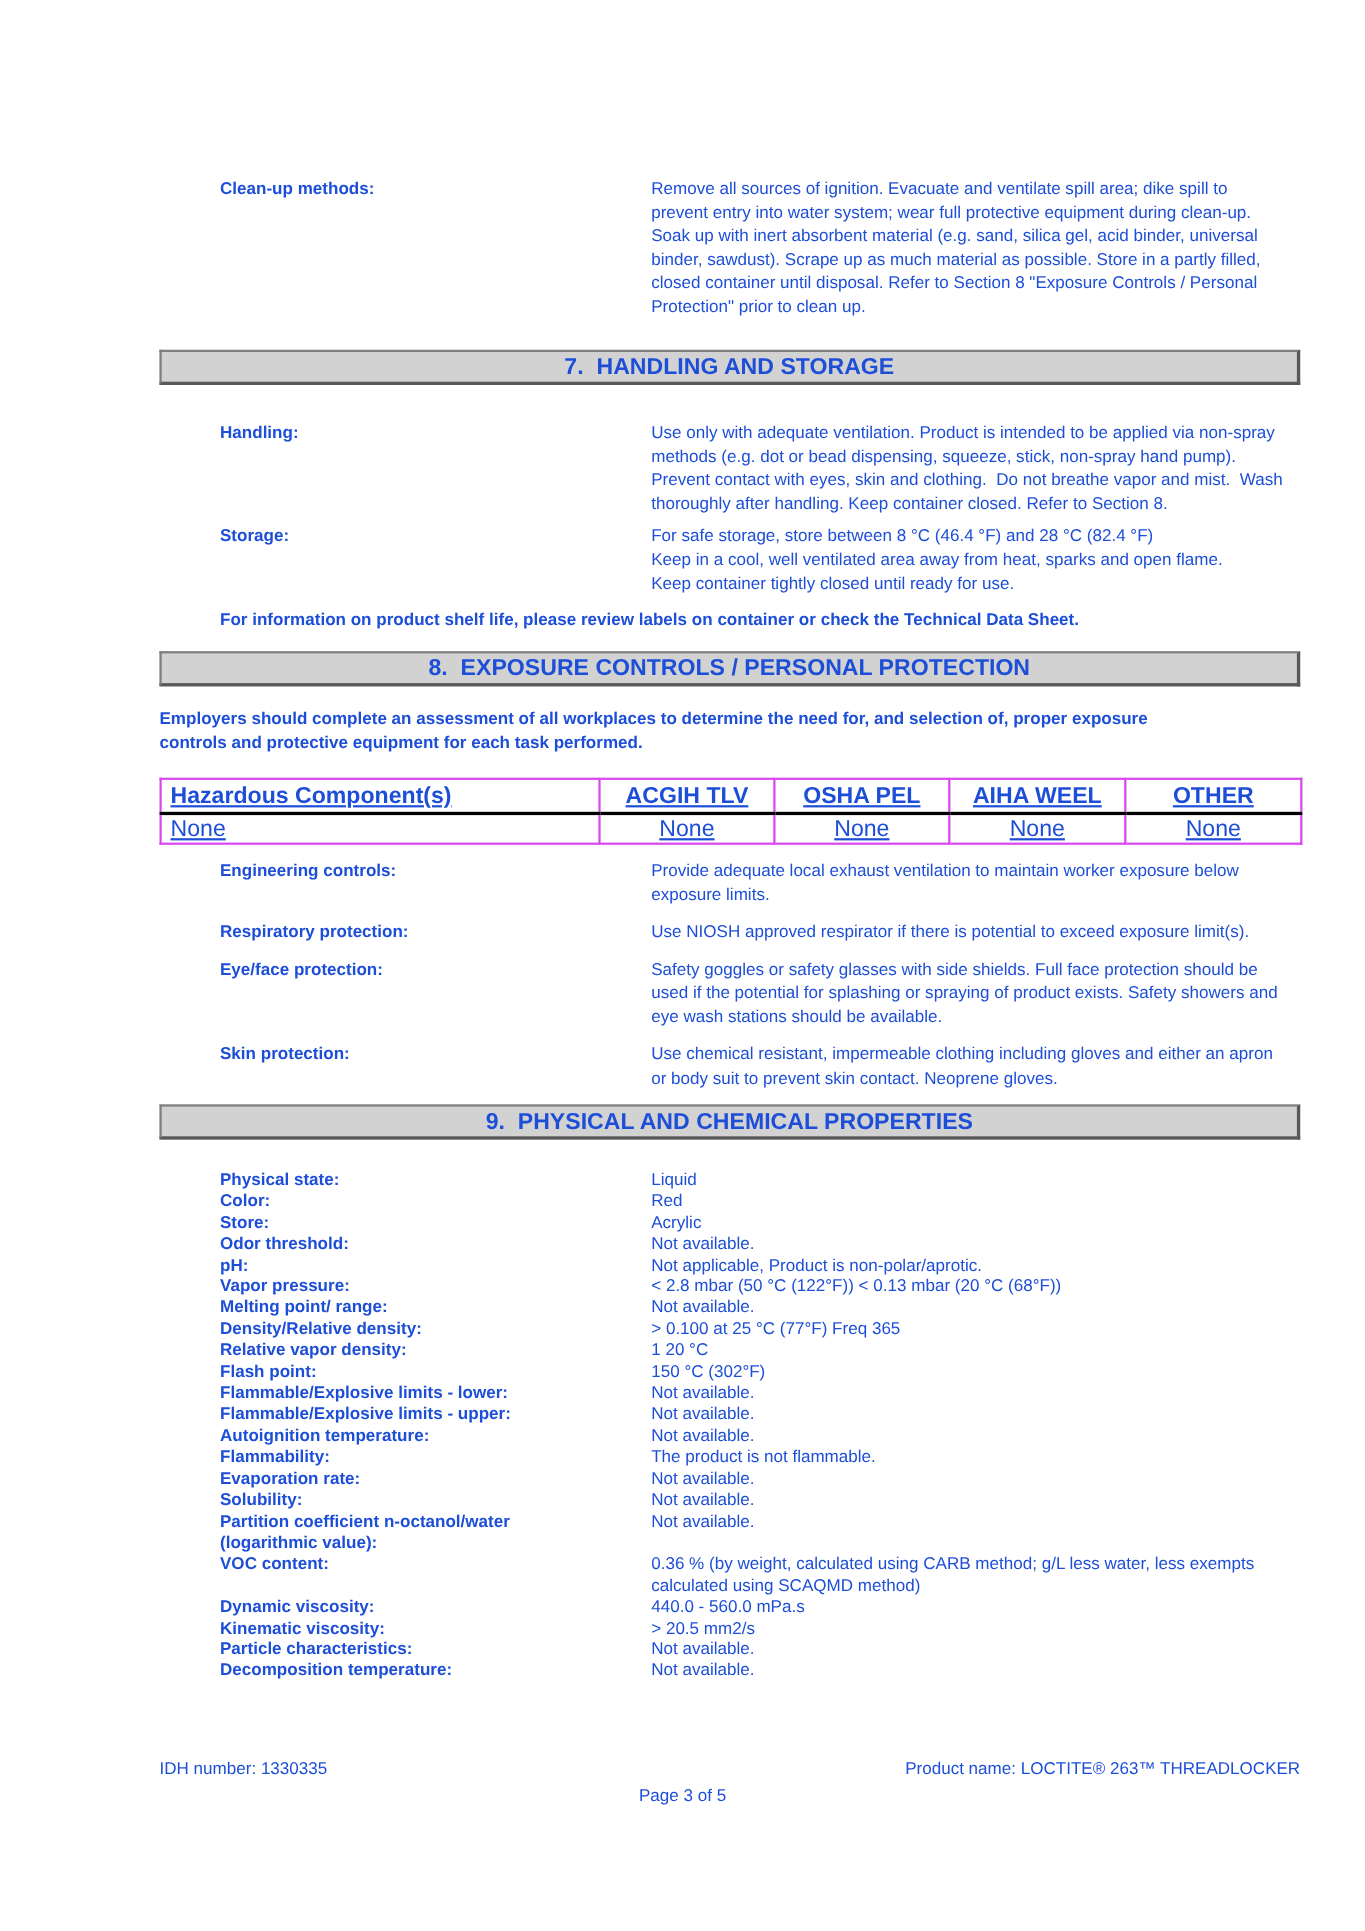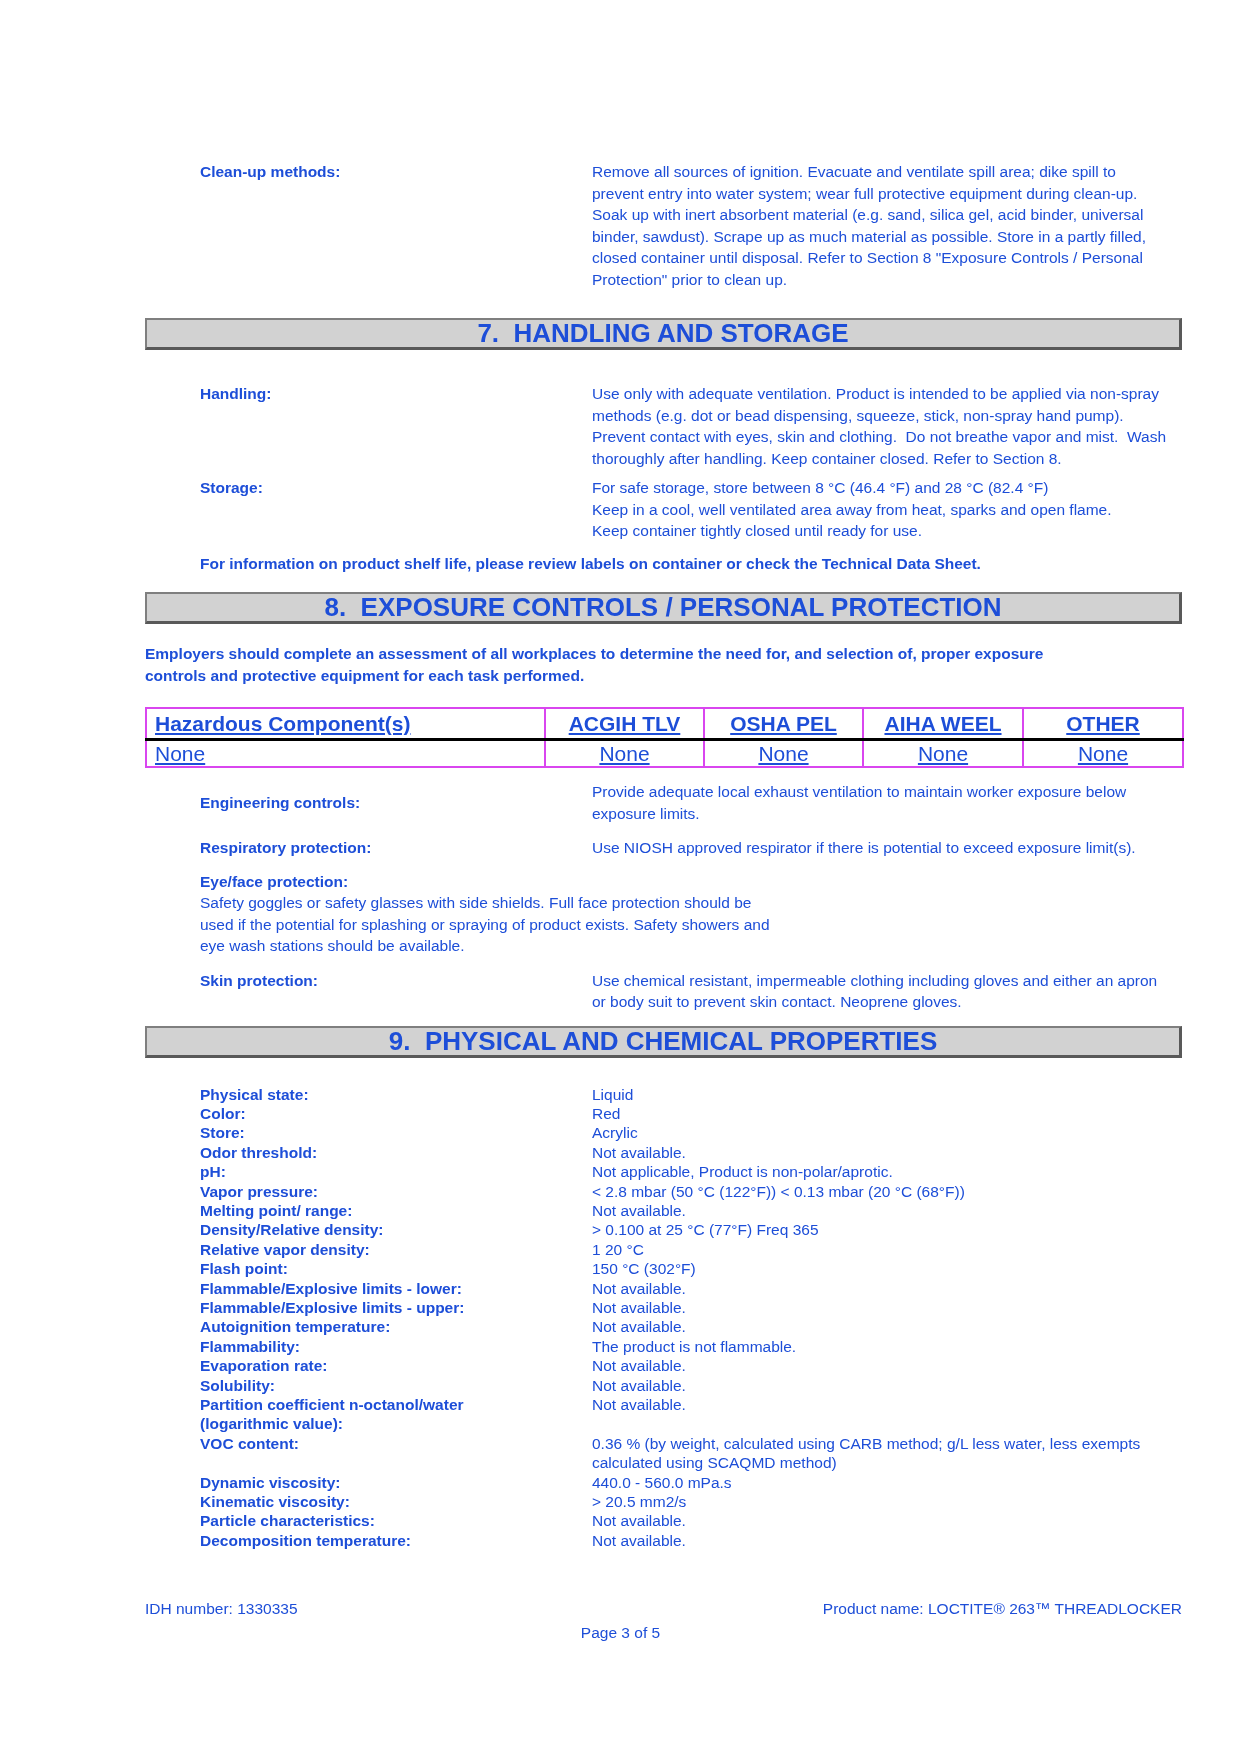--- a/index.html
+++ b/index.html
@@ -13,37 +13,37 @@
 
   .kv { display:flex; margin-left:55px; }
   .kv .k { width:392px; flex:none; font-weight:bold; white-space:pre-wrap; padding-right:12px; }
   .kv .v { width:575px; flex:none; white-space:pre-wrap; }
 
   .bar {
     background:#d2d2d2;
     border:2px solid #7f7f7f;
     border-right:3px solid #595959;
     border-bottom:3px solid #595959;
-    text-align:center; font-weight:bold; font-size:26px;
+    text-align:center; font-weight:bold; font-size:21px;
     height:32px; line-height:27px; white-space:pre-wrap;
   }
   .bar7 { margin-top:28px; }
   .row-handling { margin-top:33px; }
   .row-storage { margin-top:8px; }
   .shelf-note { margin-top:11px; margin-left:55px; font-weight:bold; }
   .bar8 { margin-top:18px; }
   .intro { margin-top:19px; font-weight:bold; max-width:915px; }
   .haz-table { margin-top:21px; width:100%; border-collapse:collapse; table-layout:fixed; }
   .haz-table th, .haz-table td { border:2px solid #d946ef; font-size:21px; text-align:center;text-decoration:underline; }
   .haz-table th { font-weight:bold; height:31px; border-bottom:3px solid #000; }
   .haz-table td { height:28px; font-weight:normal; }
   .haz-table th.first, .haz-table td.first { text-align:left; padding-left:8px; }
-  .row-engineering { margin-top:13px;align-items:center; }
+  .row-engineering { margin-top:13px; }
   .row-respiratory { margin-top:13px; }
-  .row-eyeface { margin-top:12px;flex-direction:column; }
+  .row-eyeface { margin-top:12px; }
   .row-skin { margin-top:13px; }
   .bar9 { margin-top:13px; }
   .props { margin-top:27px; line-height:19.4px; }
 
   .footer-line { position:absolute; left:145px; top:1598px; width:1037px; display:flex; justify-content:space-between; }
   .footer-page { position:absolute; left:0; top:1622px; width:1241px; text-align:center; }
 </style>
 </head>
 <body>
 

